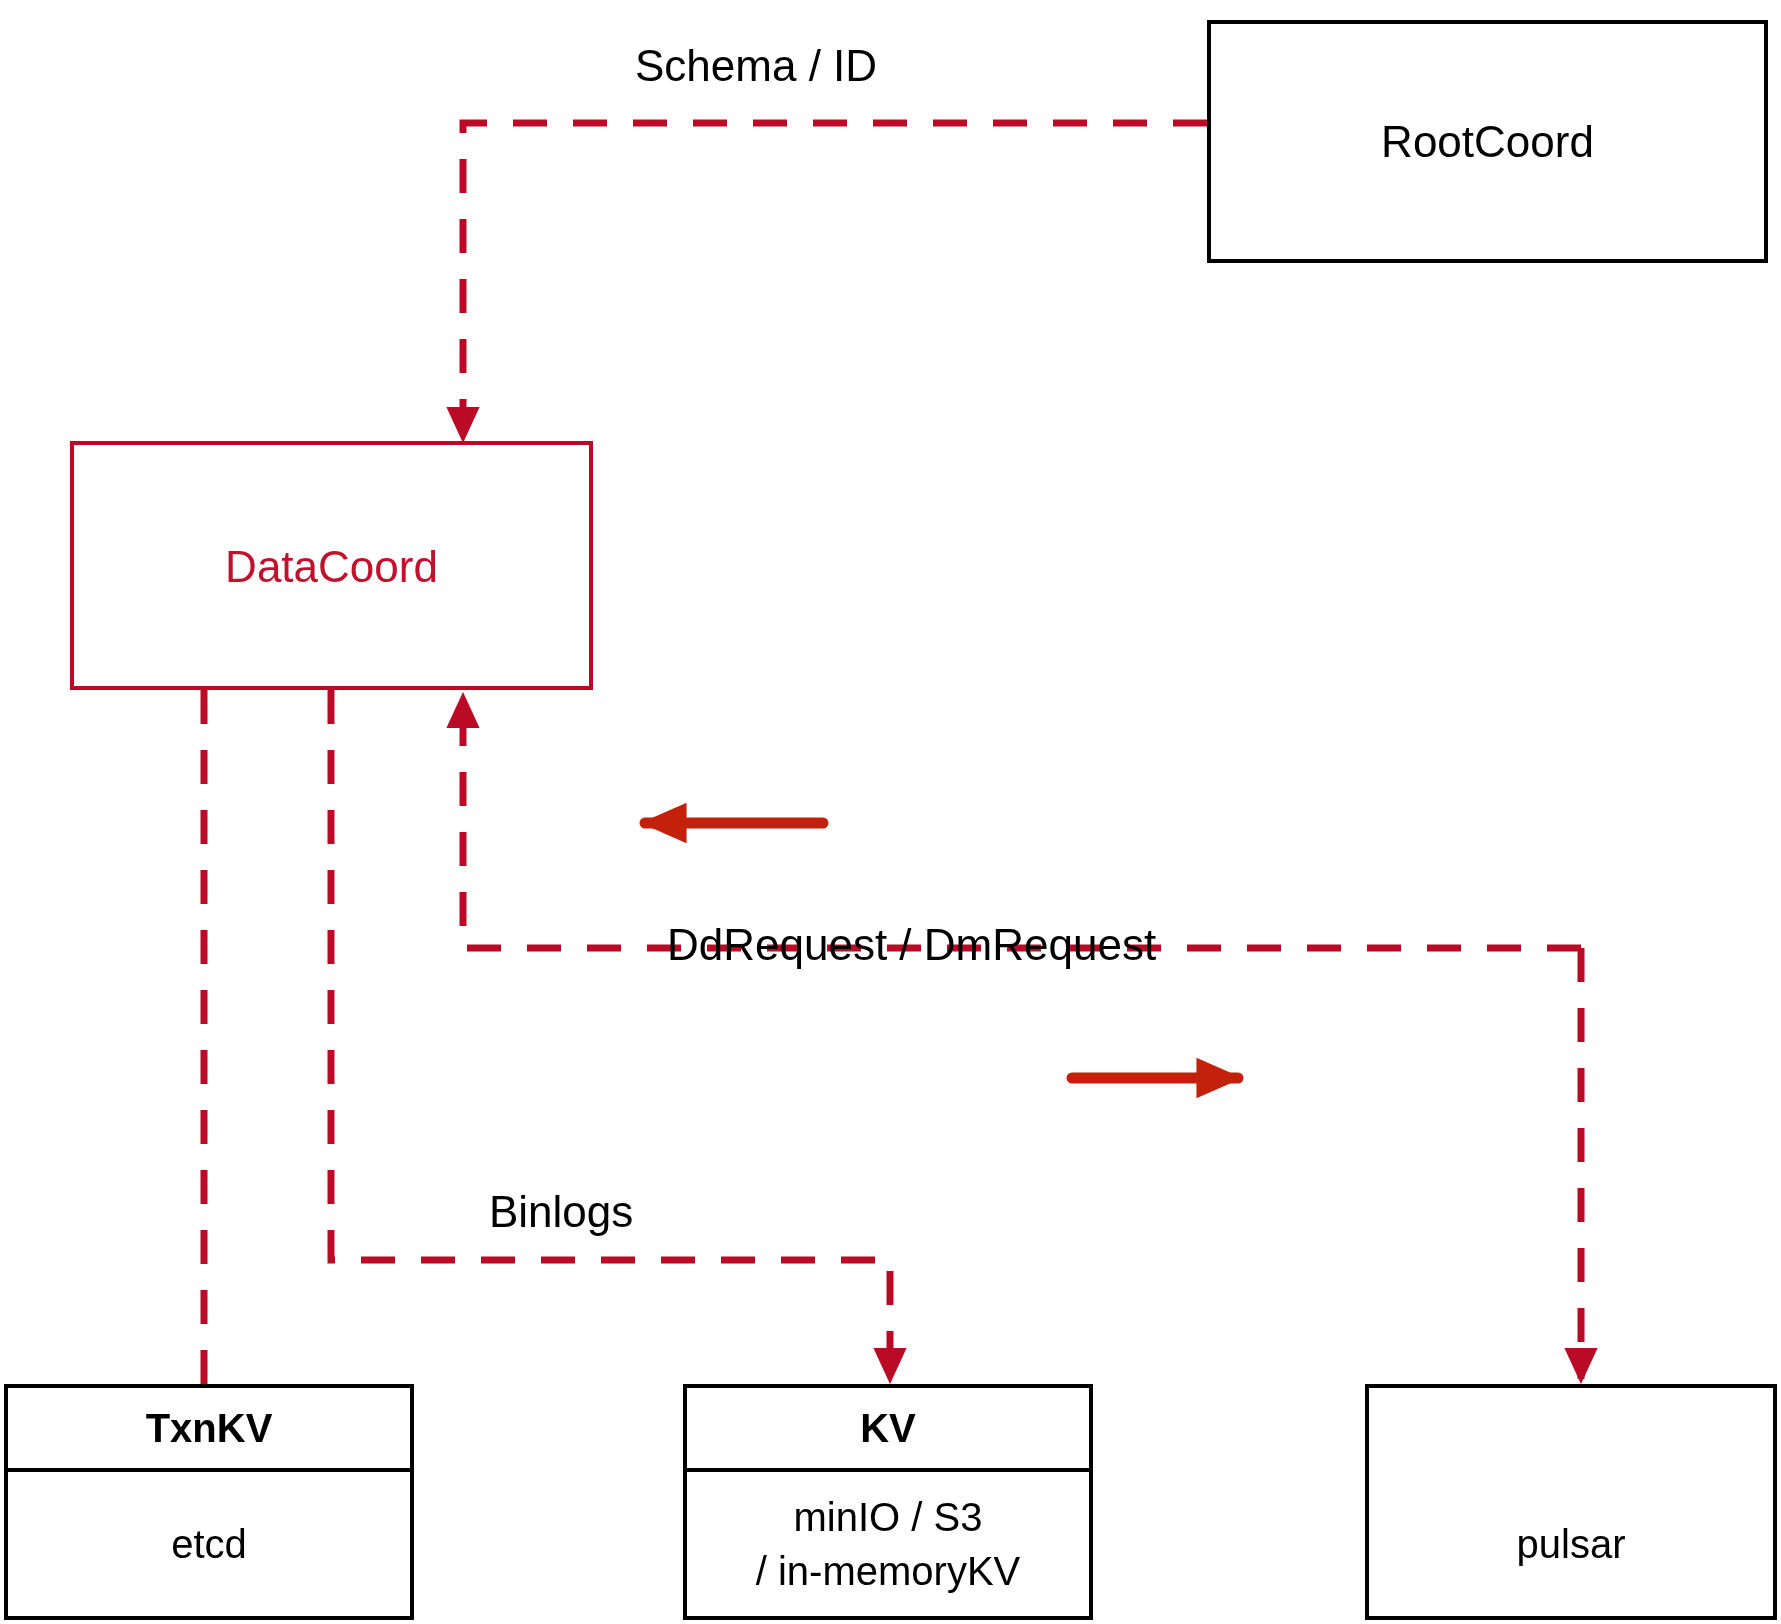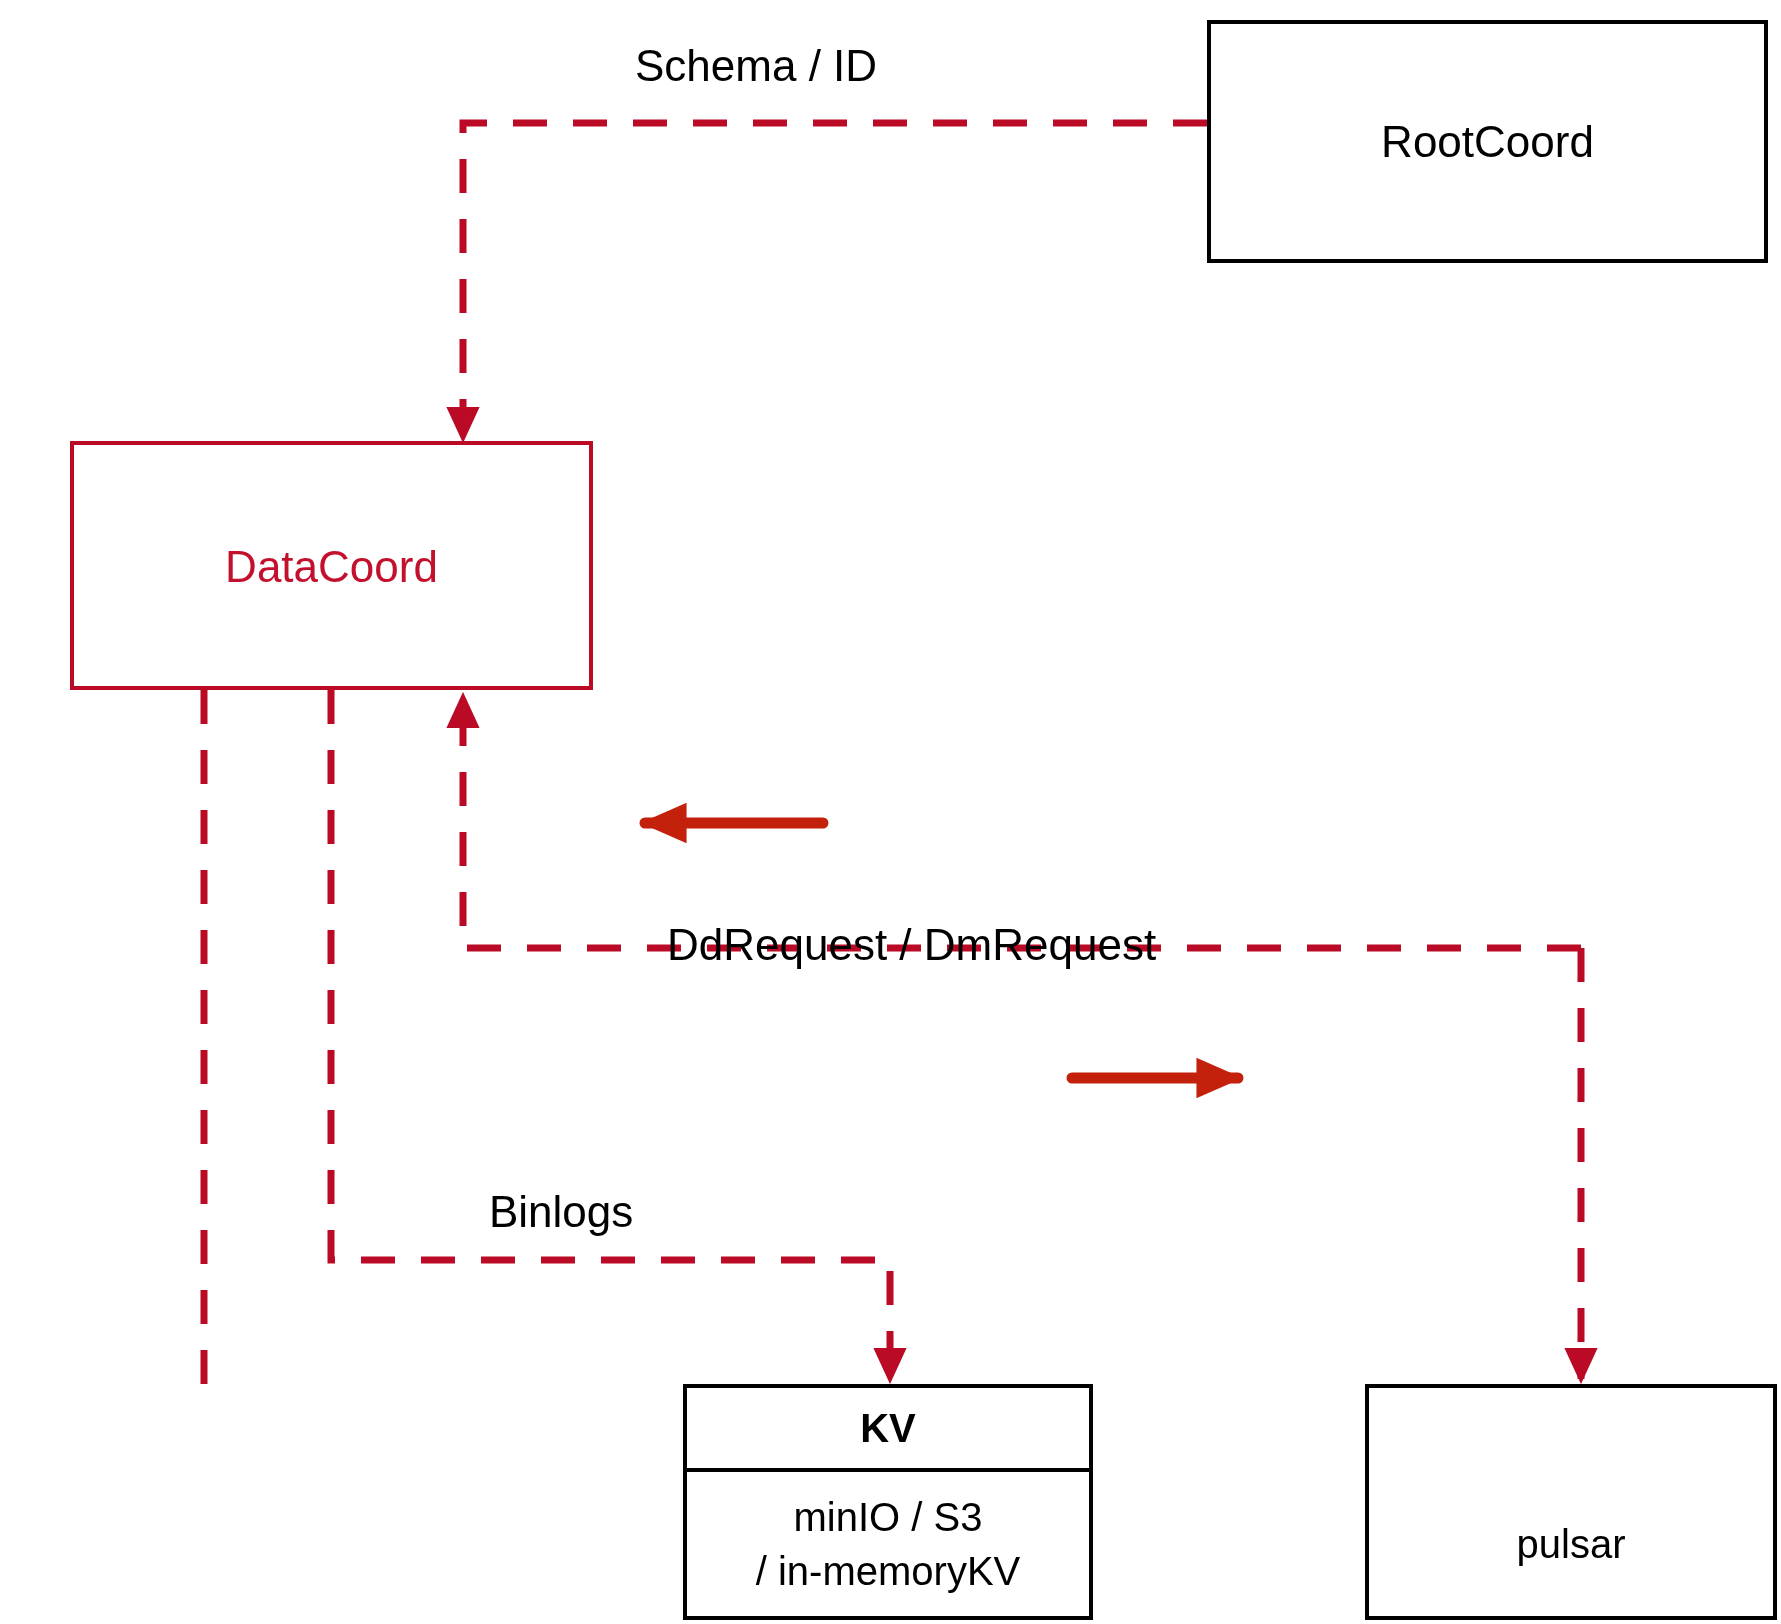--- a/index.html
+++ b/index.html
@@ -128,20 +128,26 @@
   </svg>
 
   <div class="node-box node-black" style="left:1207px; top:20px; width:561px; height:243px;">
     <div class="node-title" style="top:94px;">RootCoord</div>
   </div>
 
   <div class="node-box node-red" style="left:70px; top:441px; width:523px; height:249px;">
     <div class="node-title red-text" style="top:98px;">DataCoord</div>
   </div>
 
+  <div class="node-box node-black" style="left:4px; top:1384px; width:410px; height:236px;">
+    <div class="kv-head">TxnKV</div>
+    <div class="kv-body">
+      <span>etcd</span>
+    </div>
+  </div>
 
   <div class="node-box node-black" style="left:683px; top:1384px; width:410px; height:236px;">
     <div class="kv-head">KV</div>
     <div class="kv-body">
       <span>minIO / S3</span>
       <span>/ in-memoryKV</span>
     </div>
   </div>
 
   <div class="node-box node-black" style="left:1365px; top:1384px; width:412px; height:236px;">

